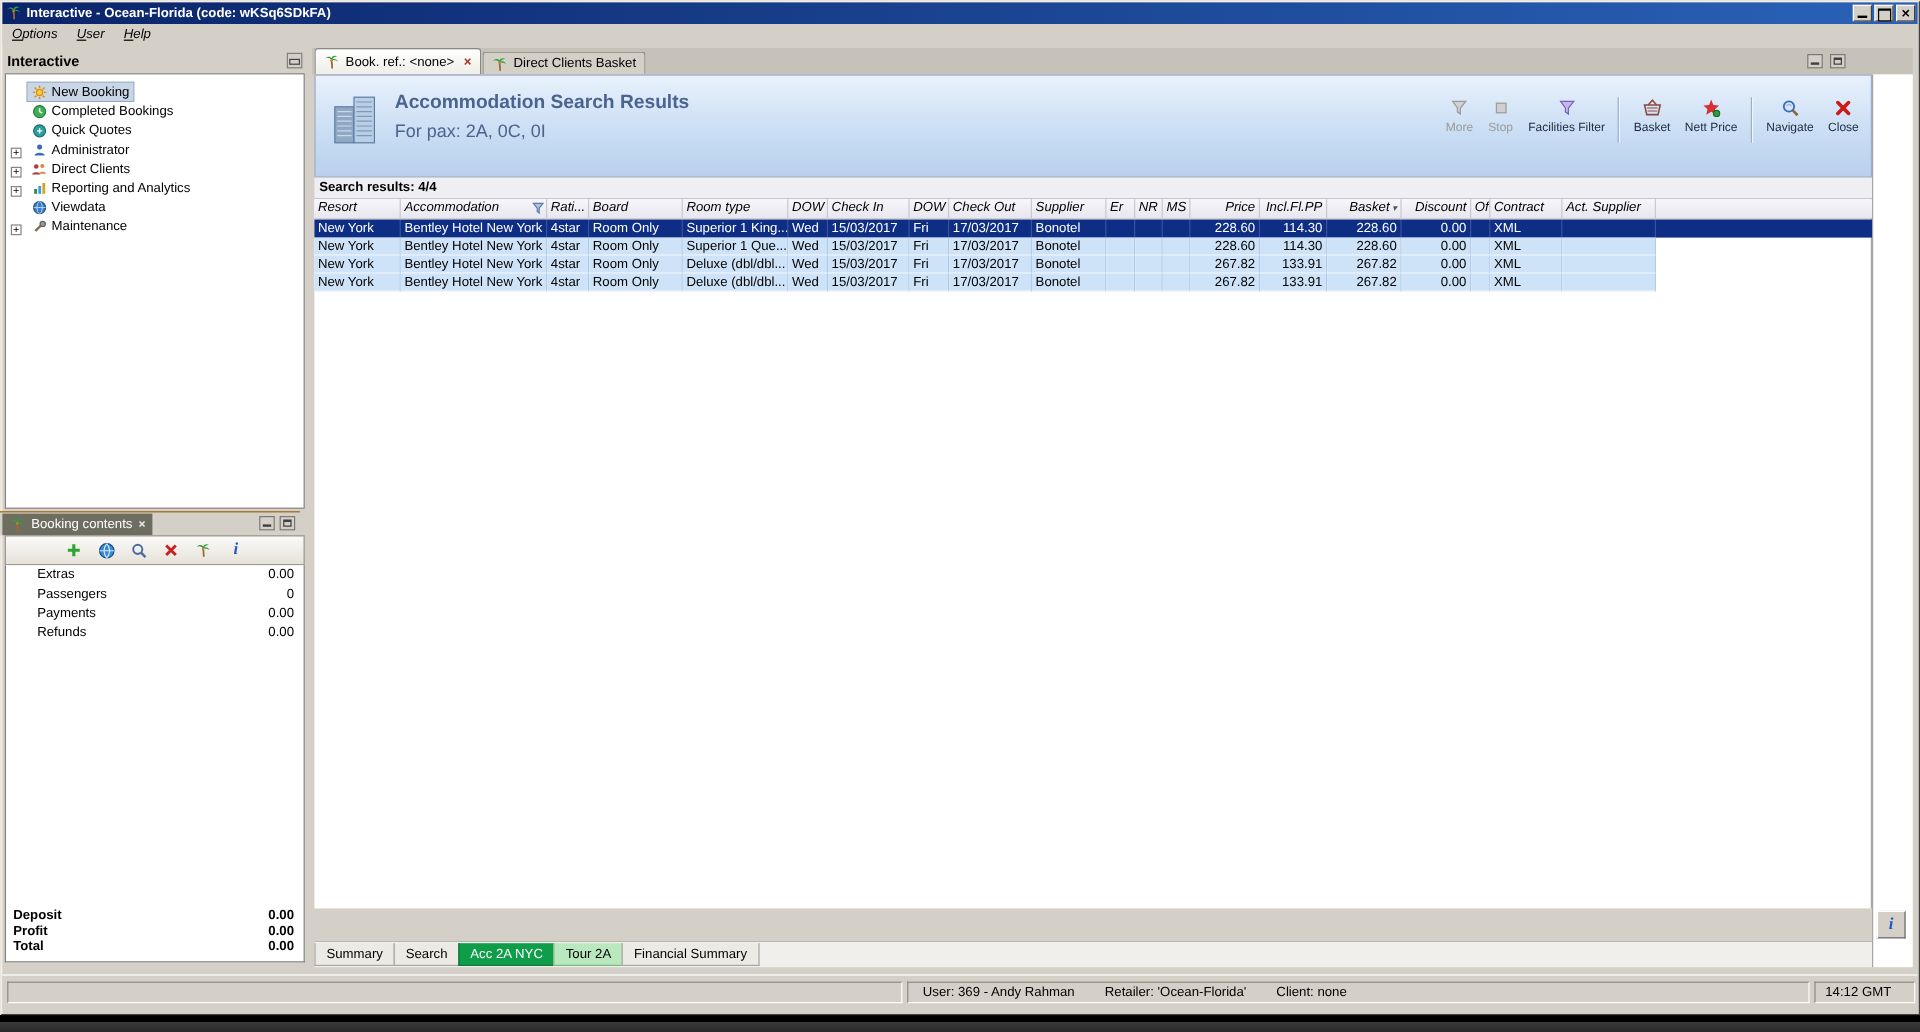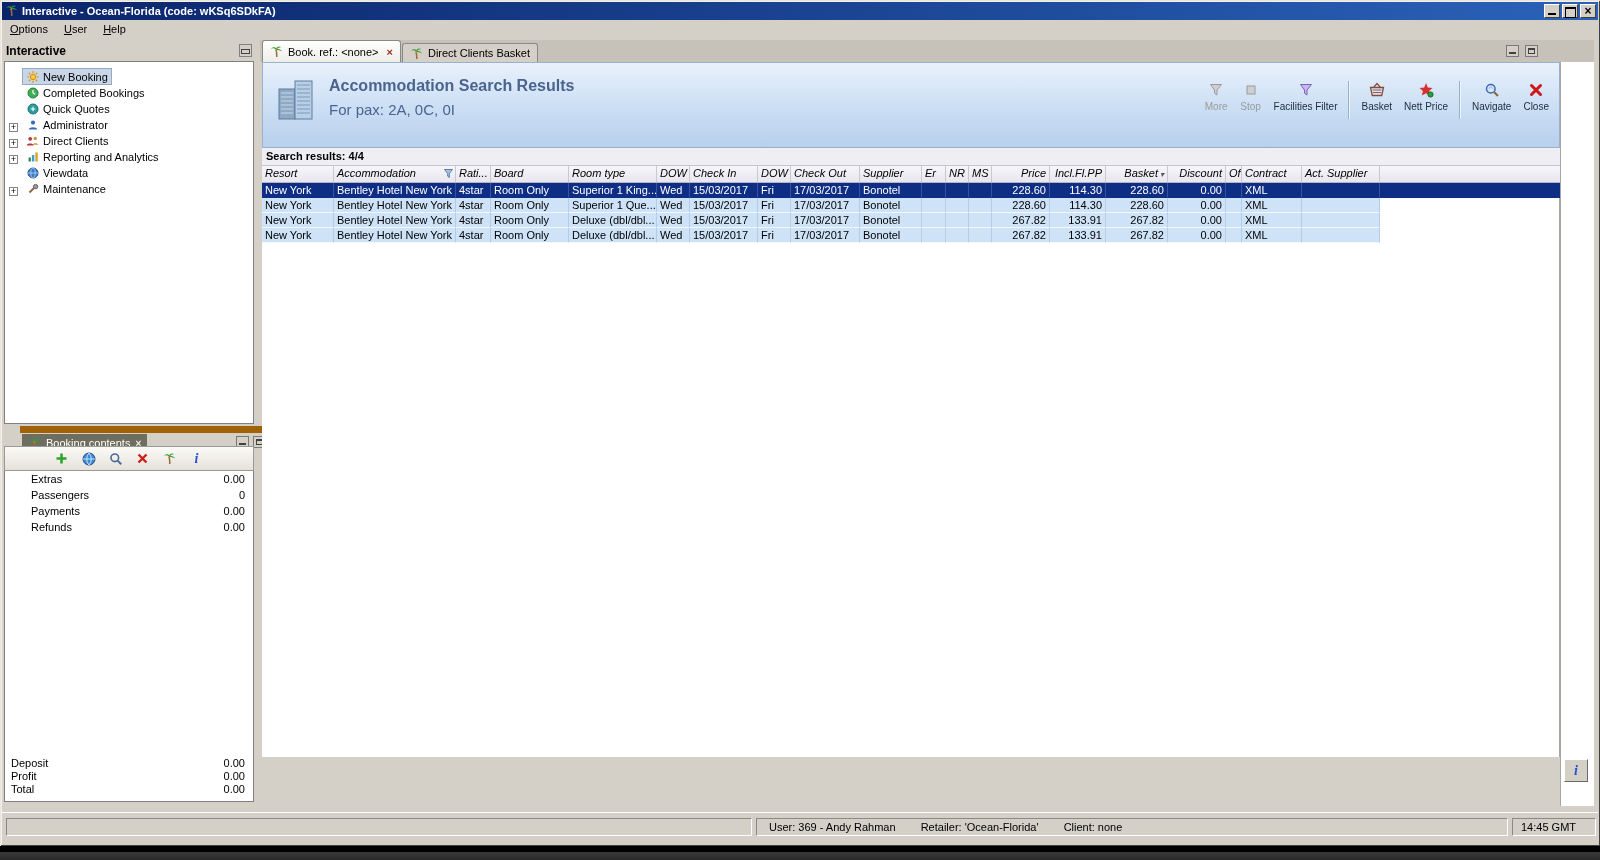--- a/index.html
+++ b/index.html
@@ -16,61 +16,61 @@
   .title-text { color:#fff; font-weight:bold; font-size:11px; white-space:nowrap; }
   .winbtns { margin-left:auto; display:flex; gap:2px; padding-right:2px; }
   .wbtn { width:16px; height:14px; background:#d4d0c8; border:1px solid; border-color:#ffffff #404040 #404040 #ffffff;
           display:flex; align-items:flex-start; justify-content:center; }
   .wbtn-min::before { content:""; display:block; width:8px; height:2px; background:#000; margin-top:8px; }
   .wbtn-max::before { content:""; display:block; width:9px; height:8px; border:1px solid #000; border-top-width:2px; margin-top:2px; }
   .wbtn-close::before { content:"×"; font-size:12px; font-weight:bold; line-height:12px; color:#000; }
 
   
   .menubar { position:absolute; left:2px; top:20px; right:2px; height:18px; background:#d4d0c8; display:flex; align-items:center; }
-  .menu-item { display:inline-block; padding:2px 8px; cursor:default; }
+  .menu-item { display:inline-block; padding:2px 8px; cursor:default;font-style:italic; }
   .menu-item::first-letter { text-decoration:underline; }
 
   
   .sidebar-header { position:absolute; left:4px; top:42px; width:250px; height:18px; font-weight:bold; font-size:12px;
                     line-height:18px; padding-left:2px; }
   .collapse-btn { position:absolute; right:2px; top:2px; width:13px; height:13px; border:1px solid #808080; background:#d4d0c8; }
   .collapse-btn::before { content:""; display:block; width:7px; height:3px; border:1px solid #404040; margin:4px auto 0; }
 
   .tree { position:absolute; left:4px; top:61px; width:250px; height:363px; background:#fff;
           border:1px solid #808080; padding-top:6px; }
   .tree-item { height:16px; display:flex; align-items:flex-end; padding-left:4px; cursor:default; }
   .plusbox { width:9px; height:9px; border:1px solid #848484; background:#fff; font-size:9px; line-height:7px;
              text-align:center; margin-right:5px; flex:none; color:#000; }
   .plusbox.invisible { visibility:hidden; }
   .tree-wrap { display:flex; align-items:center; gap:4px; padding:0 3px; height:15px; }
   .tree-wrap.sel { background:#c8d6e6; outline:1px solid #94aac4; }
   .tico { display:flex; width:13px; height:13px; align-items:center; justify-content:center; }
   .tlabel { white-space:nowrap; }
 
   
-  .bc-header { position:absolute; left:20px; top:426px; width:250px; height:20px; background:#d4d0c8; border-top:7px solid #a16207; }
+  .bc-header { position:absolute; left:0; top:426px; width:250px; height:20px; background:#d4d0c8; border-top:1px solid #a16207; }
   .bc-tab { position:absolute; left:2px; top:1px; height:18px; background:#6e6e60; color:#fff; display:flex;
             align-items:center; gap:5px; padding:0 6px; }
   .bc-tab-x { color:#eee; font-weight:bold; font-size:10px; }
   .bc-winbtns { position:absolute; right:4px; top:3px; display:flex; gap:4px; }
   .gbtn { width:13px; height:12px; border:1px solid #7a7a74; background:#d4d0c8; position:relative; }
   .gbtn.min::before { content:""; position:absolute; left:2px; right:2px; bottom:2px; height:2px; background:#404040; }
   .gbtn.max::before { content:""; position:absolute; left:2px; right:2px; top:2px; bottom:2px; border:1px solid #404040; border-top-width:2px; }
 
   .bc-toolbar { position:absolute; left:4px; top:446px; width:250px; height:25px;
                 background:linear-gradient(#fbfaf7,#e6e2da); border:1px solid #9a9a94;
                 display:flex; align-items:center; justify-content:center; gap:9px; }
   .bcbtn { display:flex; align-items:center; justify-content:center; width:18px; height:18px; cursor:default; }
   .info-i { font-family:"Liberation Serif",serif; font-style:italic; font-weight:bold; color:#2255cc; font-size:14px; }
 
   .bc-body { position:absolute; left:4px; top:471px; width:250px; height:331px; background:#fff;
              border:1px solid #808080; border-top:none; }
   .bc-row { display:flex; justify-content:space-between; padding:2px 8px 2px 26px; }
   .bc-totals { position:absolute; left:0; right:0; bottom:5px; }
-  .bc-trow { display:flex; justify-content:space-between; padding:0 8px 1px 6px; font-weight:normal; }
+  .bc-trow { display:flex; justify-content:space-between; padding:0 8px 1px 6px; font-weight:bold; }
 
   
   .tabstrip { position:absolute; left:260px; top:40px; width:1334px; height:22px; background:#c6c2ba;
               display:flex; align-items:flex-end; padding-left:2px; }
   .tab { display:flex; align-items:center; gap:5px; padding:0 7px; height:19px; background:#d4d0c8;
          border:1px solid #8a8a84; border-bottom:none; border-radius:3px 3px 0 0; margin-right:1px; cursor:default; }
   .tab.active { background:linear-gradient(#ffffff,#efede7); height:22px; }
   .tabico { display:flex; }
   .tabx { color:#a03020; font-weight:bold; font-size:11px; margin-left:3px; }
   .strip-btns { position:absolute; right:56px; top:5px; display:flex; gap:6px; }
@@ -474,26 +474,33 @@
       <div class="tr"><span class="td" style="width: 72px;">New York</span><span class="td" style="width: 122px;">Bentley Hotel New York</span><span class="td" style="width: 35px;">4star</span><span class="td" style="width: 78px;">Room Only</span><span class="td" style="width: 88px;">Superior 1 Que...</span><span class="td" style="width: 33px;">Wed</span><span class="td" style="width: 68px;">15/03/2017</span><span class="td" style="width: 33px;">Fri</span><span class="td" style="width: 69px;">17/03/2017</span><span class="td" style="width: 62px;">Bonotel</span><span class="td" style="width: 24px;"></span><span class="td" style="width: 23px;"></span><span class="td" style="width: 23px;"></span><span class="td" style="width: 58px; text-align: right;">228.60</span><span class="td" style="width: 56px; text-align: right;">114.30</span><span class="td" style="width: 62px; text-align: right;">228.60</span><span class="td" style="width: 58px; text-align: right;">0.00</span><span class="td" style="width: 16px;"></span><span class="td" style="width: 60px;">XML</span><span class="td" style="width: 78px;"></span></div>
       <div class="tr"><span class="td" style="width: 72px;">New York</span><span class="td" style="width: 122px;">Bentley Hotel New York</span><span class="td" style="width: 35px;">4star</span><span class="td" style="width: 78px;">Room Only</span><span class="td" style="width: 88px;">Deluxe (dbl/dbl...</span><span class="td" style="width: 33px;">Wed</span><span class="td" style="width: 68px;">15/03/2017</span><span class="td" style="width: 33px;">Fri</span><span class="td" style="width: 69px;">17/03/2017</span><span class="td" style="width: 62px;">Bonotel</span><span class="td" style="width: 24px;"></span><span class="td" style="width: 23px;"></span><span class="td" style="width: 23px;"></span><span class="td" style="width: 58px; text-align: right;">267.82</span><span class="td" style="width: 56px; text-align: right;">133.91</span><span class="td" style="width: 62px; text-align: right;">267.82</span><span class="td" style="width: 58px; text-align: right;">0.00</span><span class="td" style="width: 16px;"></span><span class="td" style="width: 60px;">XML</span><span class="td" style="width: 78px;"></span></div>
       <div class="tr"><span class="td" style="width: 72px;">New York</span><span class="td" style="width: 122px;">Bentley Hotel New York</span><span class="td" style="width: 35px;">4star</span><span class="td" style="width: 78px;">Room Only</span><span class="td" style="width: 88px;">Deluxe (dbl/dbl...</span><span class="td" style="width: 33px;">Wed</span><span class="td" style="width: 68px;">15/03/2017</span><span class="td" style="width: 33px;">Fri</span><span class="td" style="width: 69px;">17/03/2017</span><span class="td" style="width: 62px;">Bonotel</span><span class="td" style="width: 24px;"></span><span class="td" style="width: 23px;"></span><span class="td" style="width: 23px;"></span><span class="td" style="width: 58px; text-align: right;">267.82</span><span class="td" style="width: 56px; text-align: right;">133.91</span><span class="td" style="width: 62px; text-align: right;">267.82</span><span class="td" style="width: 58px; text-align: right;">0.00</span><span class="td" style="width: 16px;"></span><span class="td" style="width: 60px;">XML</span><span class="td" style="width: 78px;"></span></div>
     </div>
   <div class="rightstrip"></div>
 
   <div class="infobtn">
       <span class="info-i">i</span>
     </div>
 
+  <div class="btabs" id="btabs">
+      <span class="btab ">Summary</span>
+      <span class="btab ">Search</span>
+      <span class="btab dark-green">Acc 2A NYC</span>
+      <span class="btab light-green">Tour 2A</span>
+      <span class="btab ">Financial Summary</span>
+    </div>
 
   <div class="statusbar">
     <span class="sseg sseg1"></span>
     <span class="sseg sseg2">
       <span>User: 369 - Andy Rahman</span>
       <span>Retailer: 'Ocean-Florida'</span>
       <span>Client: none</span>
     </span>
     <span class="sseg sseg3">
-      <span>14:45 GMT</span>
+      <span>14:12 GMT</span>
     </span>
   </div>
 </div>
 <div class="desktop-strip"></div>
 
 </body></html>

